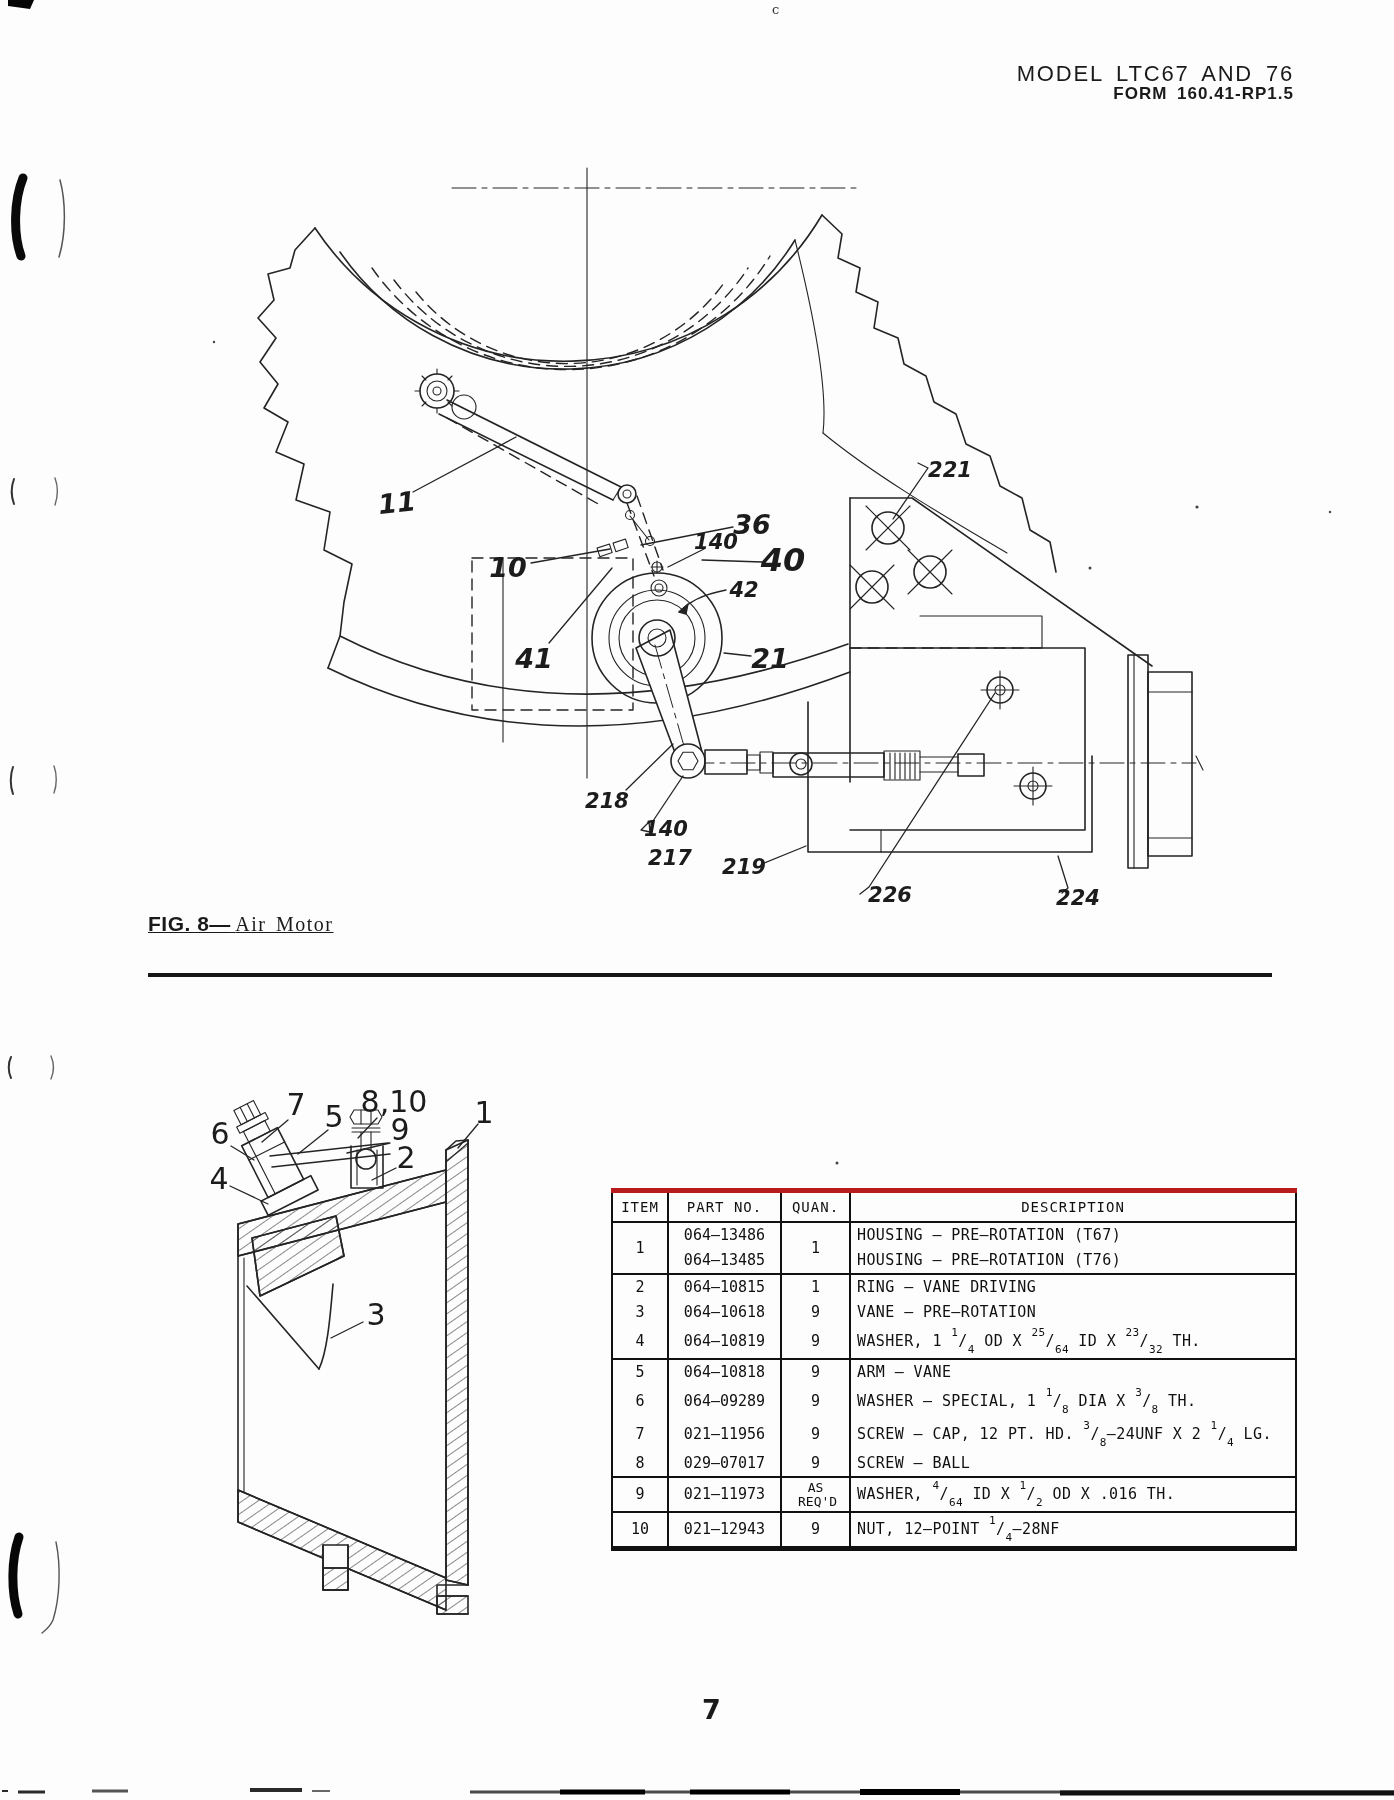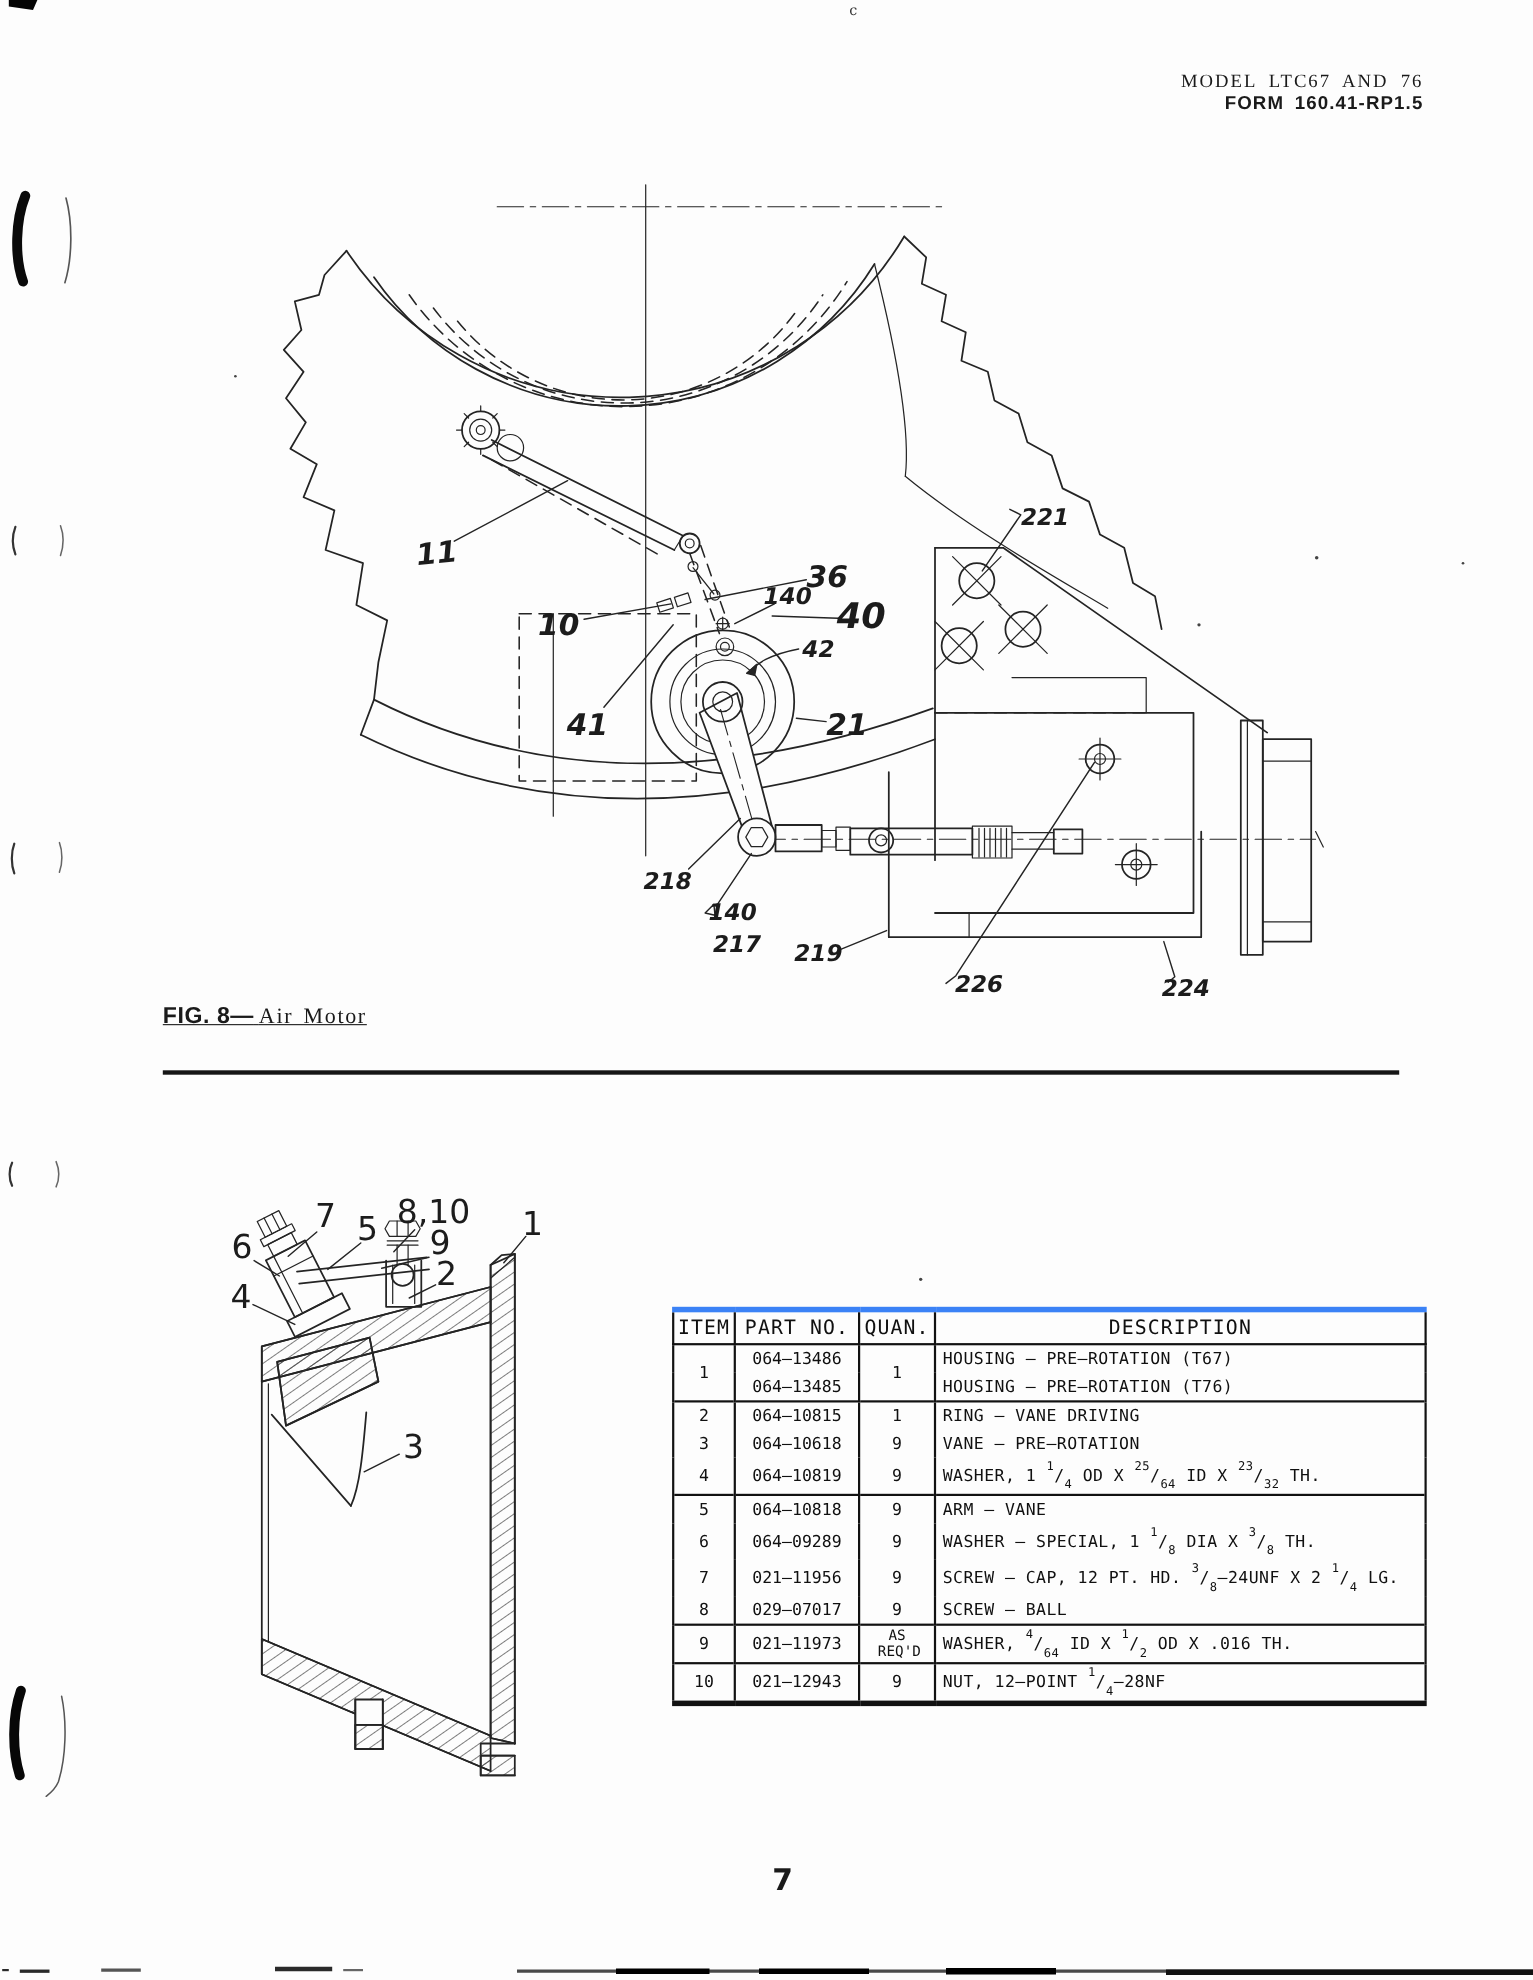--- a/index.html
+++ b/index.html
@@ -14,39 +14,39 @@
   .dsh { stroke-dasharray:11 7; stroke-width:1.4; }
   .dd  { stroke-dasharray:24 6 5 6; stroke-width:1; }
   .ldr { stroke-width:1.3; }
   .wf  { fill:#fdfdfd; }
   text.hw { font:italic 700 27px "DejaVu Sans", sans-serif; fill:#1c1c1c; text-anchor:middle; }
   text.hw.sm { font-size:21px; }
   text.pr { font:400 30px "DejaVu Sans", sans-serif; fill:#1c1c1c; text-anchor:middle; }
   text.tc { font:400 13px "DejaVu Serif", serif; fill:#333; }
 
   .doc-header { position:absolute; top:64px; right:100px; text-align:right; line-height:20px; }
-  .doc-header .l1 { font-size:17px; letter-spacing:1.8px; word-spacing:5px;font-family:Liberation Serif, serif; }
+  .doc-header .l1 { font-size:22px; letter-spacing:1.8px; word-spacing:5px; }
   .doc-header .l2 { font-size:17px; font-weight:bold; letter-spacing:1px; word-spacing:4px; }
 
   .fig-caption { position:absolute; white-space:nowrap; }
   .fig-caption .fl { font-family:"Liberation Sans", sans-serif; font-weight:bold; font-size:21px; letter-spacing:0.5px; }
   .fig-caption .ft { font-family:"Liberation Serif", serif; font-size:20px; letter-spacing:1.5px; word-spacing:3px; }
   #cap8 { left:148px; top:912px;text-decoration:underline; }
   #cap9 { left:148px; top:1658px; }
   .rule8 { position:absolute; left:148px; top:973px; width:1124px; height:4px; background:#161616; }
 
   .page-number { position:absolute; left:702px; top:1694px; font-size:27px; font-weight:bold; font-family:"DejaVu Sans", sans-serif; }
 
   table.parts { position:absolute; left:611px; top:1188px; width:684px;
     border-collapse:collapse; table-layout:fixed;
     font-family:"DejaVu Sans Mono", monospace; font-size:15px; color:#101010; }
   table.parts col.c1 { width:56px; } table.parts col.c2 { width:113px; }
   table.parts col.c3 { width:69px; } table.parts col.c4 { width:446px; }
-  table.parts th { border-top:5px solid #3b82f6; border-bottom:2px solid #111;
-    font-weight:400; font-size:18px; letter-spacing:1px; height:26px; padding:1px 2px; }
+  table.parts th { border-top:5px solid #b91c1c; border-bottom:2px solid #111;
+    font-weight:400; font-size:14px; letter-spacing:1px; height:26px; padding:1px 2px; }
   table.parts th, table.parts td { border-left:2px solid #111; border-right:2px solid #111; }
   table.parts td { height:23px; padding:1px 6px; line-height:21px; }
   table.parts tr.sep td { border-top:2px solid #111; }
   table.parts tr.last td { border-bottom:5px solid #111; }
   td.c-item, td.c-part, td.c-quan { text-align:center; }
   td.c-desc { padding-left:14px; letter-spacing:0.4px; white-space:nowrap; }
   th.h-desc { padding-right:110px; }
   td.c-quan.wrap { font-size:13px; line-height:14px; padding:2px 16px; white-space:normal; word-spacing:40px; }
   td sup { font-size:11px; position:relative; top:-4px; }
   td sub { font-size:11px; position:relative; top:3px; }

